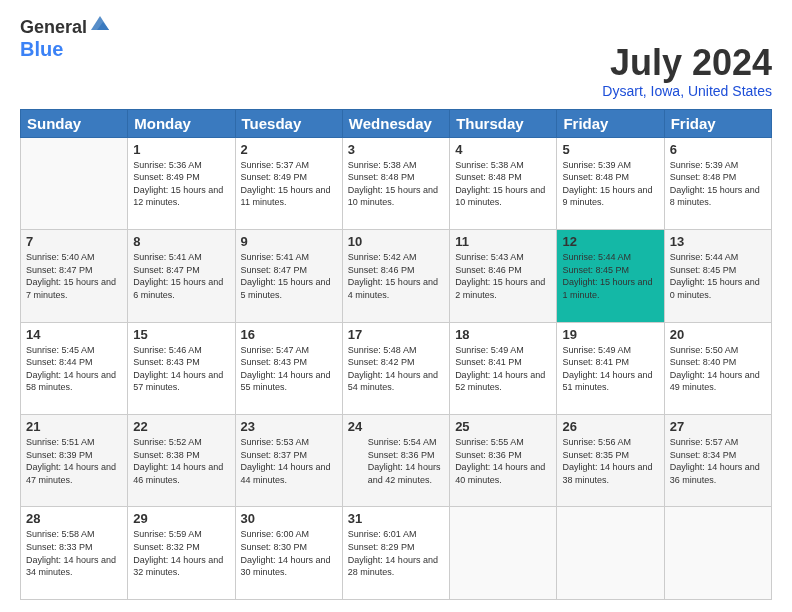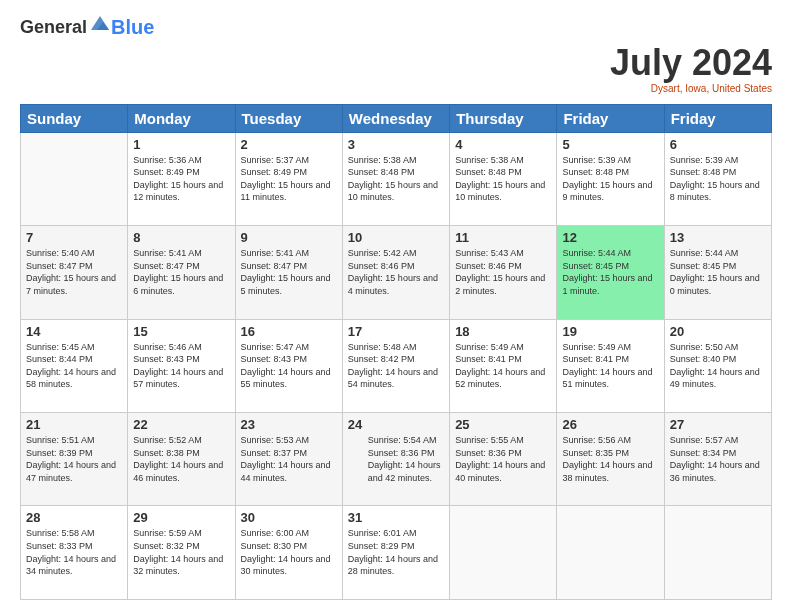--- a/index.html
+++ b/index.html
@@ -18,20 +18,21 @@
       flex-direction: column;
     }
     .header {
       display: flex;
       justify-content: space-between;
       align-items: flex-start;
       margin-bottom: 10px;
     }
     .logo {
       display: flex;
+      flex-direction: column;
       align-items: flex-start;
       text-align: center;
     }
     .logo-text {
       display: flex;
       align-items: center;
     }
     .logo-general {
       font-size: 18px;
       font-weight: bold;
@@ -53,22 +54,22 @@
       text-align: right;
     }
     .main-title {
       font-size: 36px;
       font-weight: bold;
       color: #333;
       line-height: 1.1;
       margin-top: 27px;
     }
     .subtitle {
-      font-size: 10px;
-      color: #c2410c;
+      font-size: 14px;
+      color: #1d4ed8;
     }
     .calendar {
       flex: 1;
       border: 1px solid #ccc;
       border-collapse: collapse;
       width: 100%;
       table-layout: fixed;
     }
     .calendar th {
       background-color: #3a7abf;
@@ -202,21 +203,21 @@
             <div class="day-info" style="white-space: pre-line;">Sunrise: 5:42 AM
 Sunset: 8:46 PM
 Daylight: 15 hours and 4 minutes.</div>
           </td>
           <td style="background: rgb(245, 245, 245);">
             <span class="day-number">11</span>
             <div class="day-info" style="white-space: pre-line;">Sunrise: 5:43 AM
 Sunset: 8:46 PM
 Daylight: 15 hours and 2 minutes.</div>
           </td>
-          <td style="background: #86efac;">
+          <td style="background: #14b8a6;">
             <span class="day-number">12</span>
             <div class="day-info" style="white-space: pre-line;">Sunrise: 5:44 AM
 Sunset: 8:45 PM
 Daylight: 15 hours and 1 minute.</div>
           </td>
           <td style="background: rgb(245, 245, 245);">
             <span class="day-number">13</span>
             <div class="day-info" style="white-space: pre-line;">Sunrise: 5:44 AM
 Sunset: 8:45 PM
 Daylight: 15 hours and 0 minutes.</div>

